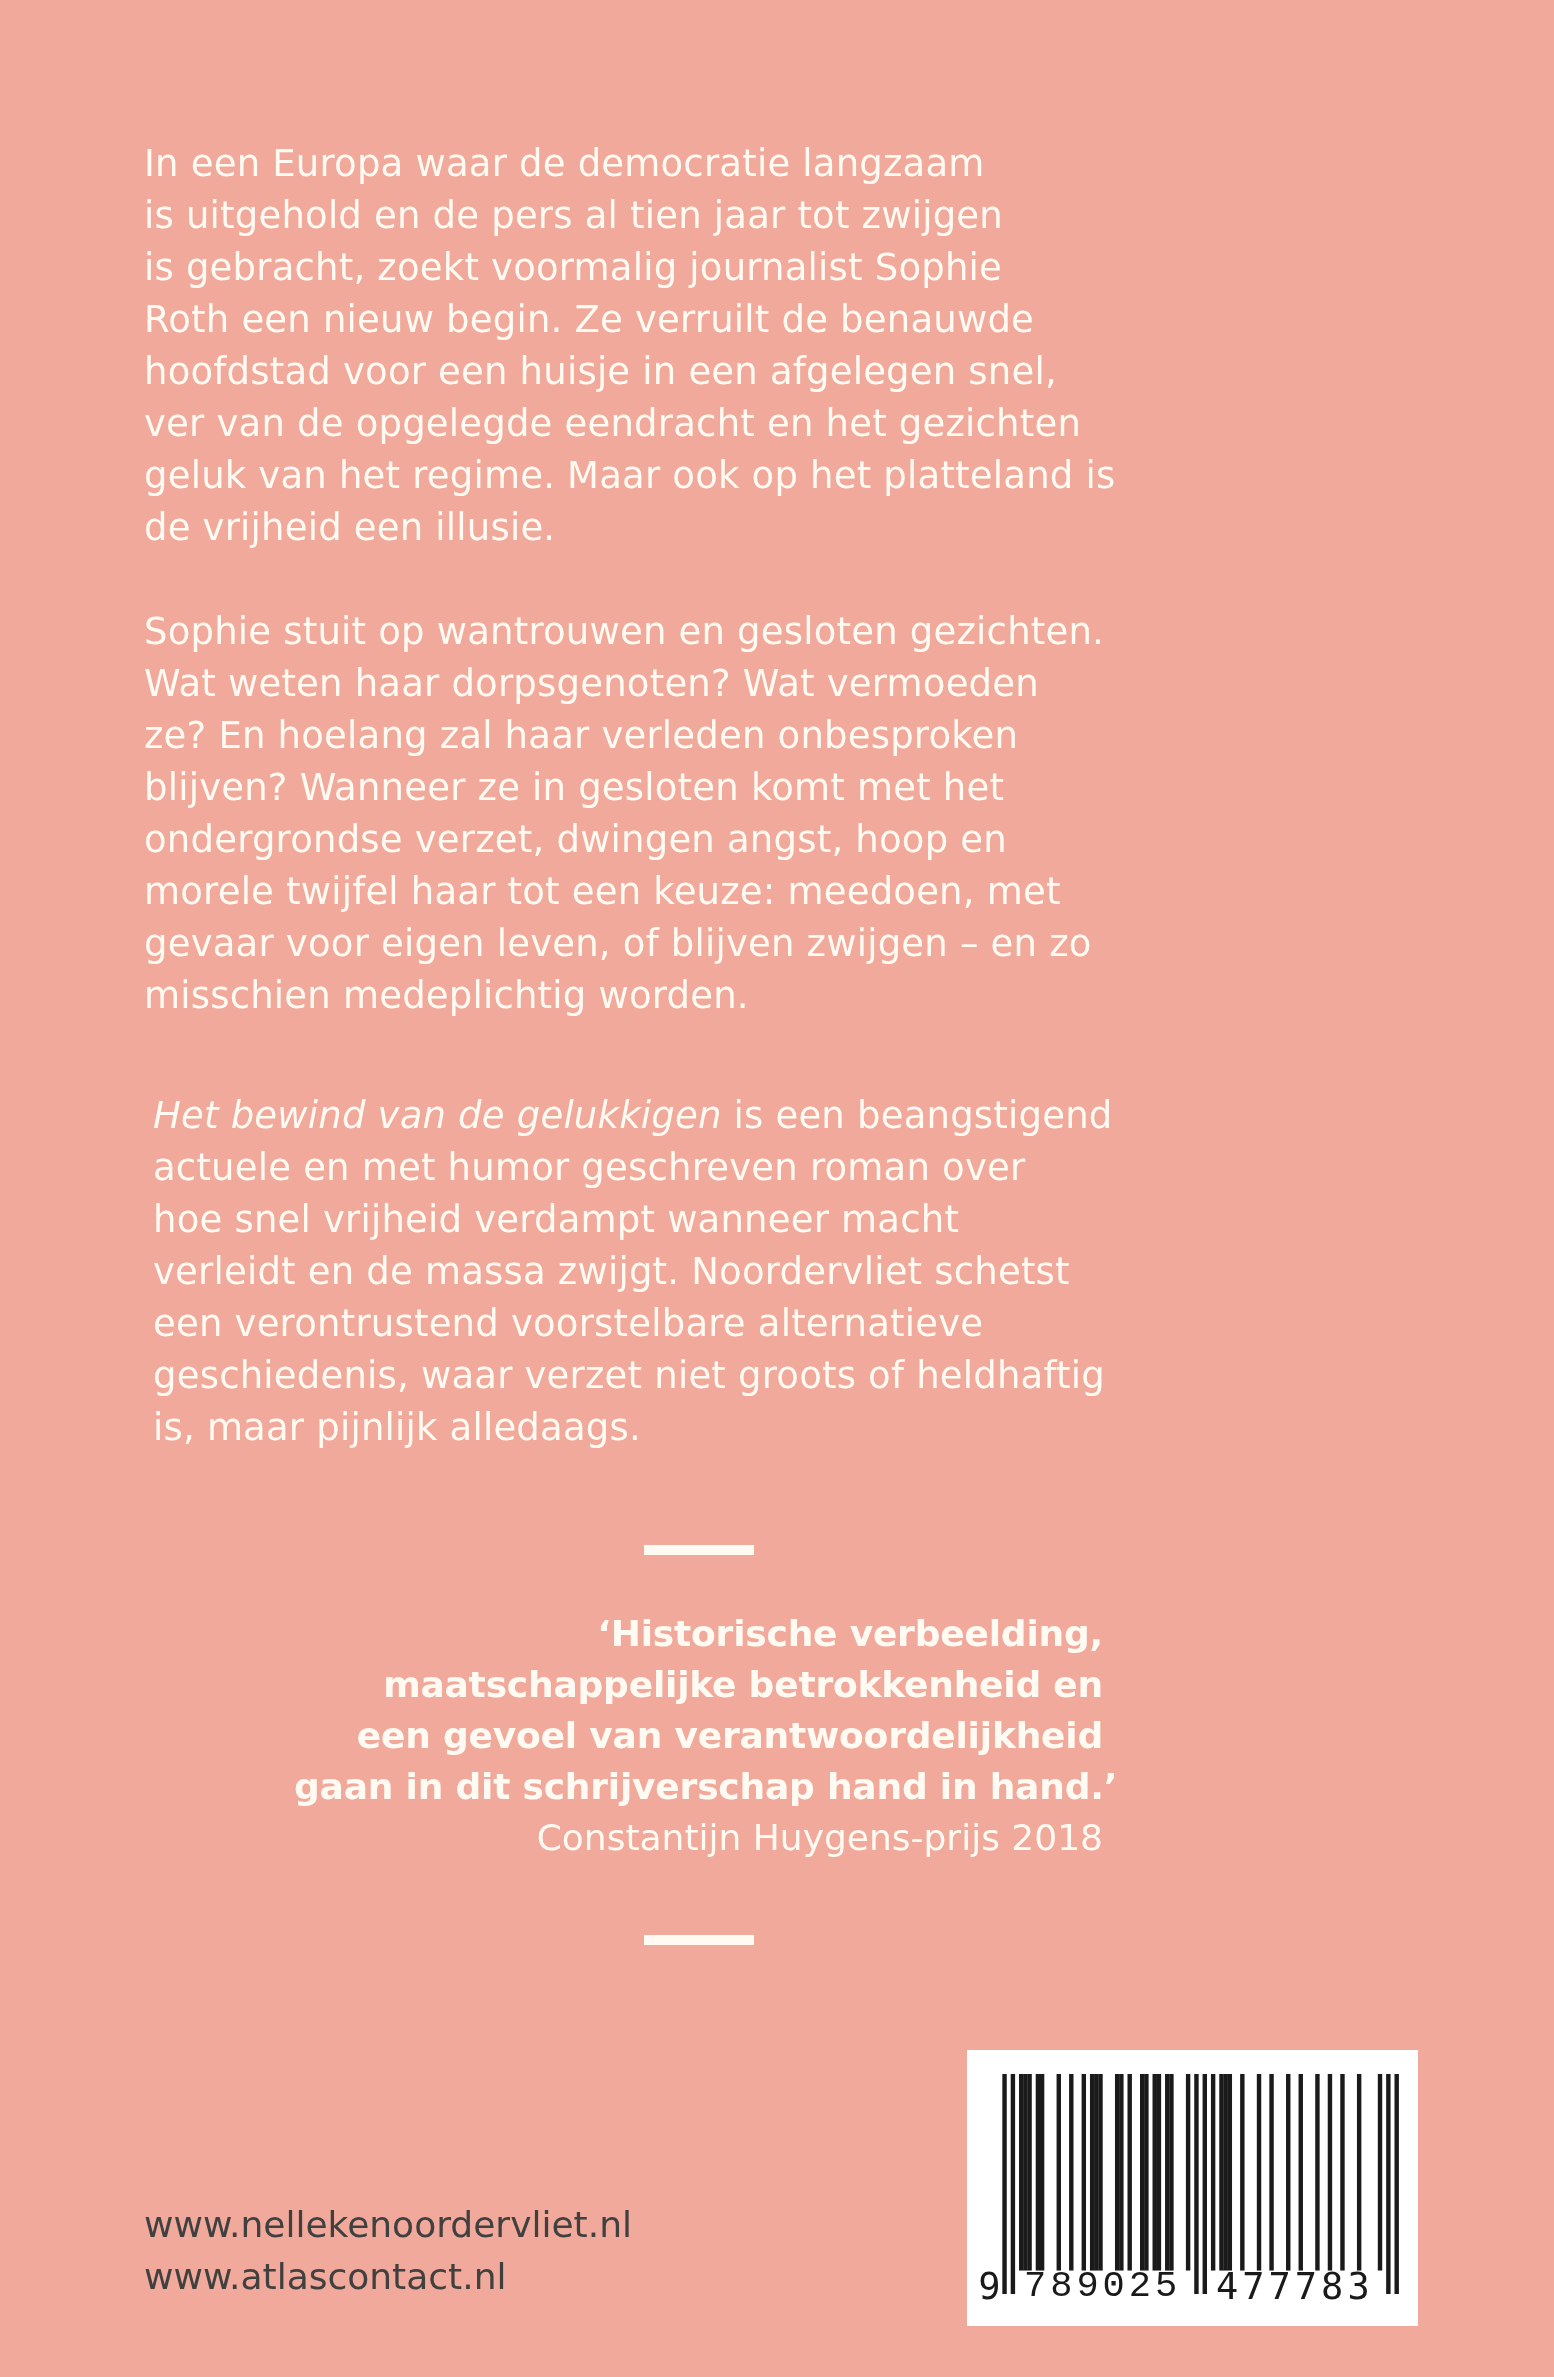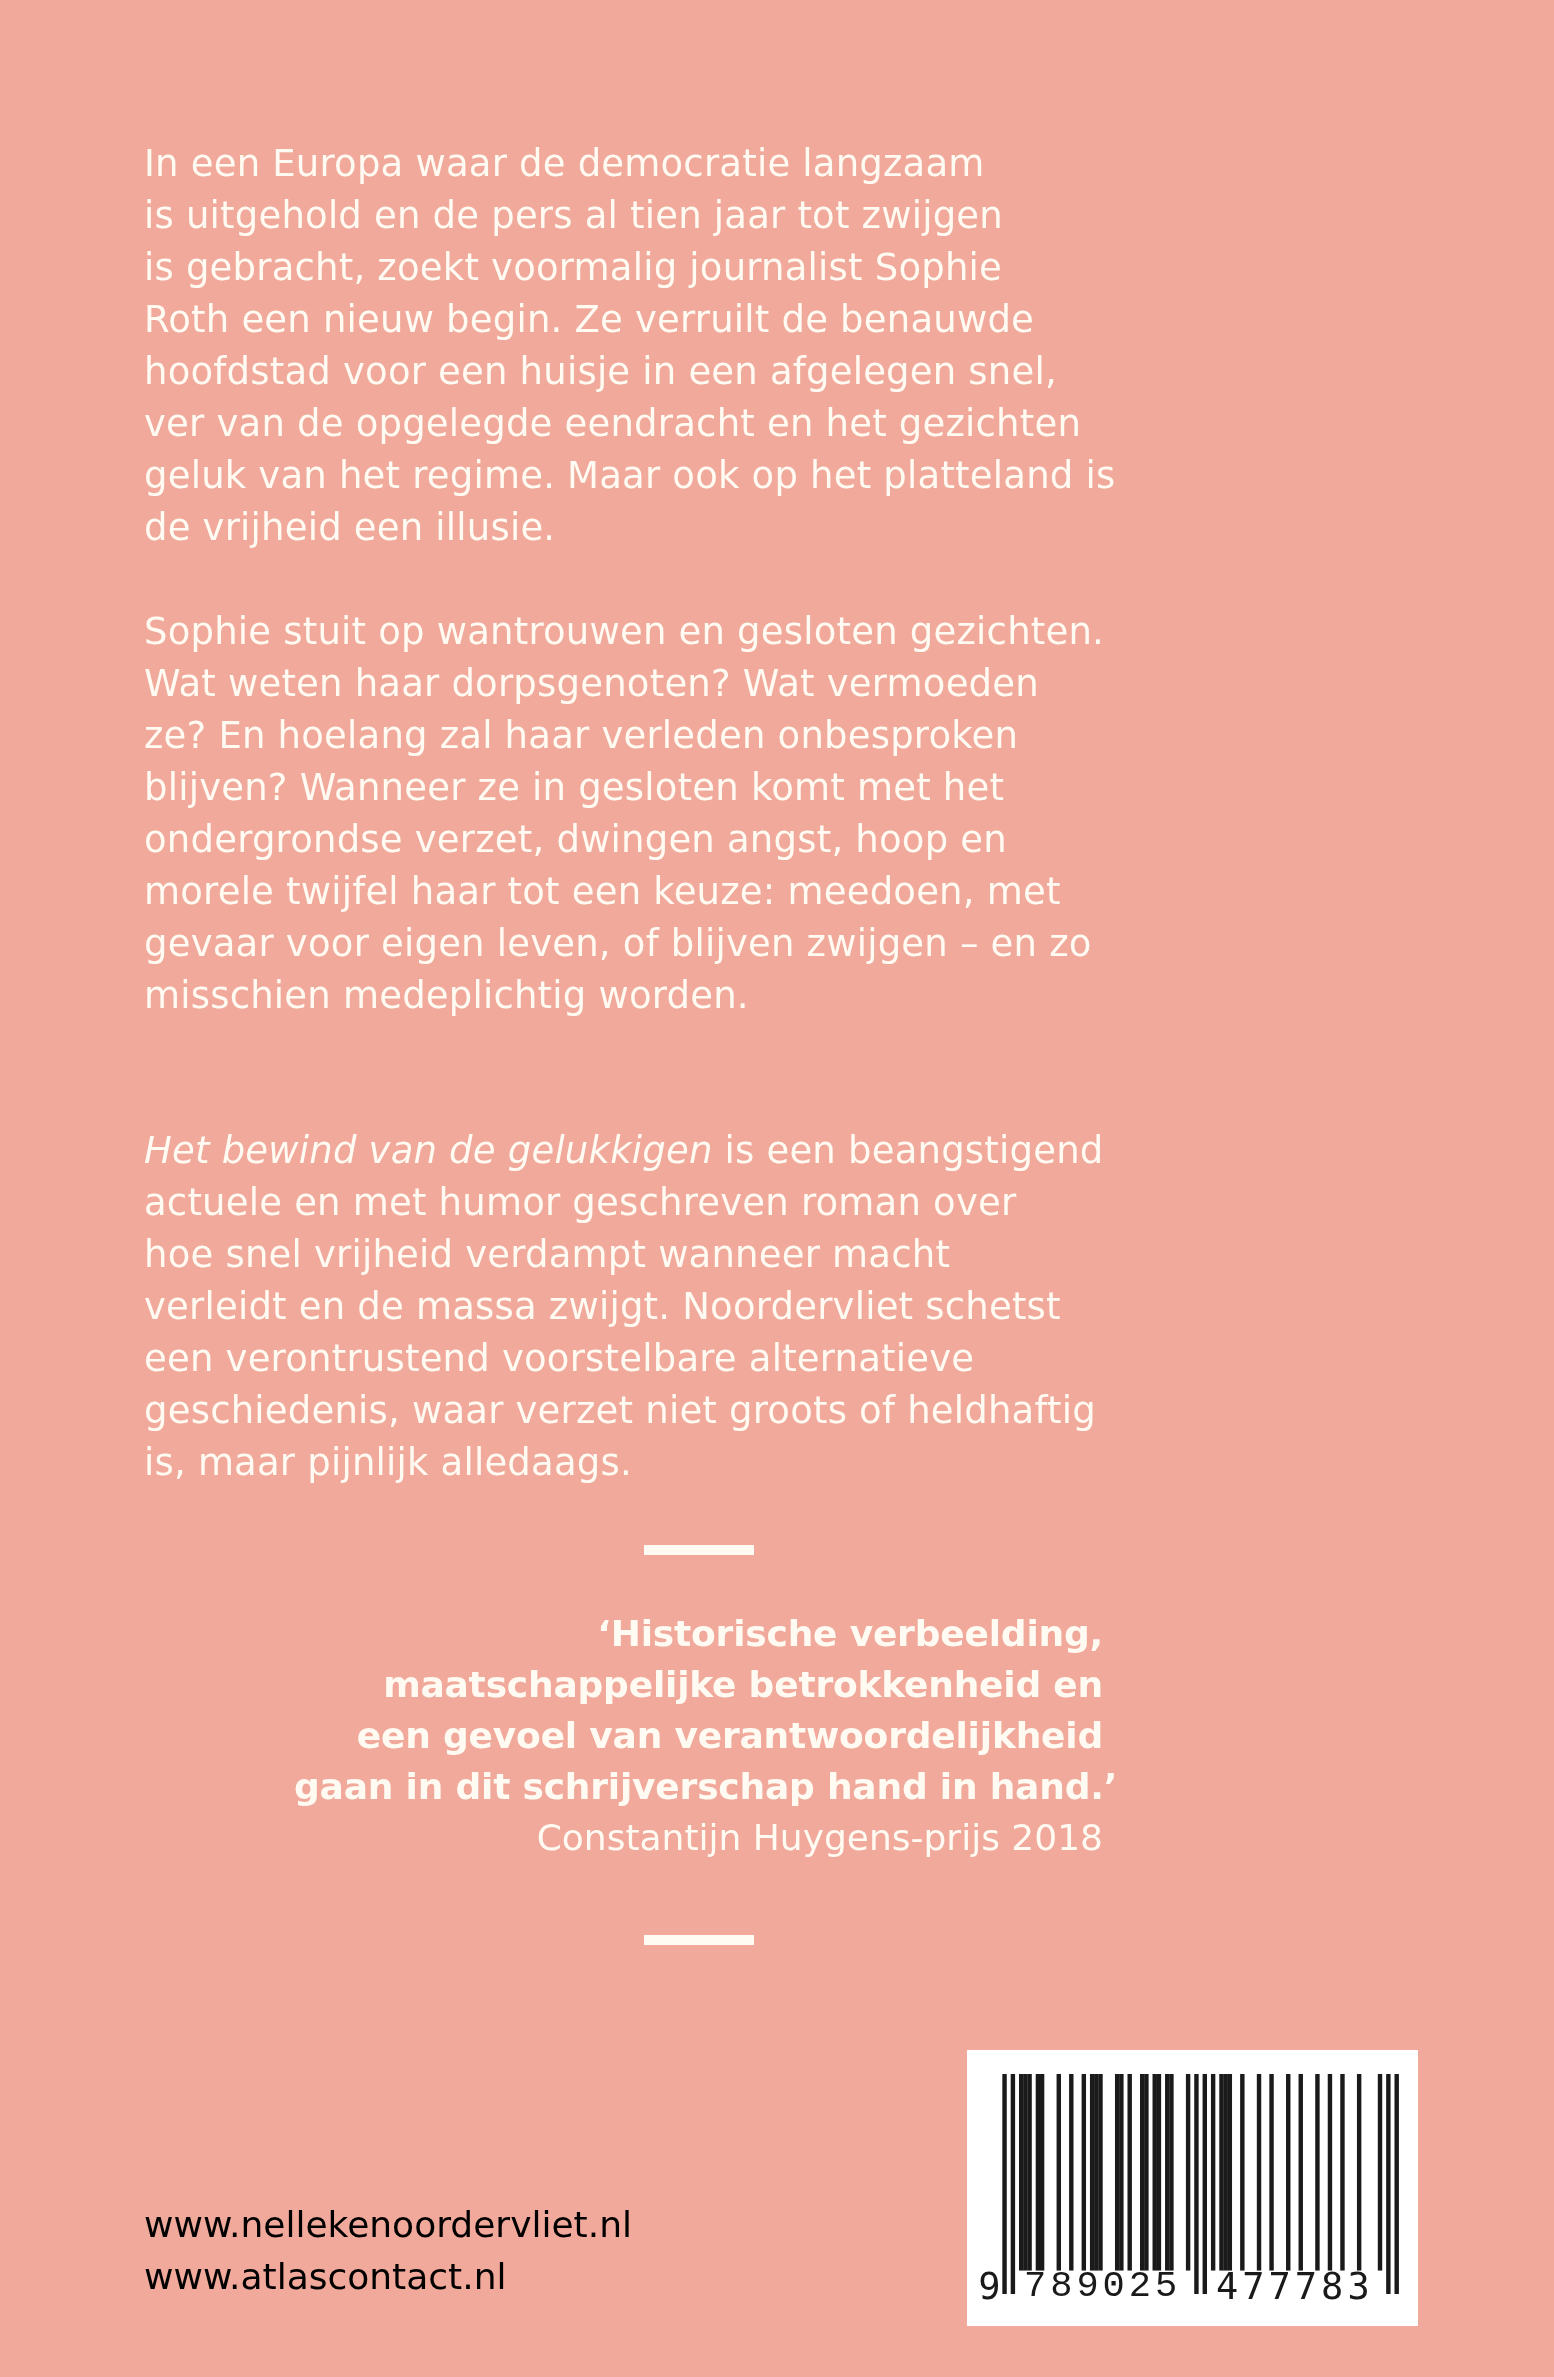--- a/index.html
+++ b/index.html
@@ -76,21 +76,21 @@
       position: absolute;
       left: 144px;
       top: 2199px;
     }
     .url {
       display: block;
       height: 52px;
       line-height: 52px;
       font-size: 36px;
       white-space: nowrap;
-      color: #000000;
+      color: #404040;
       text-decoration: none;
     }
     .barcode-box {
       position: absolute;
       left: 967px;
       top: 2050px;
       width: 451px;
       height: 276px;
       background: #FFFFFF;
     }
@@ -139,21 +139,21 @@
       <span class="line">Sophie stuit op wantrouwen en gesloten gezichten.</span>
       <span class="line">Wat weten haar dorpsgenoten? Wat vermoeden</span>
       <span class="line">ze? En hoelang zal haar verleden onbesproken</span>
       <span class="line">blijven? Wanneer ze in gesloten komt met het</span>
       <span class="line">ondergrondse verzet, dwingen angst, hoop en</span>
       <span class="line">morele twijfel haar tot een keuze: meedoen, met</span>
       <span class="line">gevaar voor eigen leven, of blijven zwijgen – en zo</span>
       <span class="line">misschien medeplichtig worden.</span>
     </div>
 
-    <div class="para" style="top:1125px;">
+    <div class="para" style="top:1090px;margin-left:9px;">
       <span class="line"><span class="it">Het bewind van de gelukkigen</span><span style="white-space:pre;"> is een beangstigend</span></span>
       <span class="line">actuele en met humor geschreven roman over</span>
       <span class="line">hoe snel vrijheid verdampt wanneer macht</span>
       <span class="line">verleidt en de massa zwijgt. Noordervliet schetst</span>
       <span class="line">een verontrustend voorstelbare alternatieve</span>
       <span class="line">geschiedenis, waar verzet niet groots of heldhaftig</span>
       <span class="line">is, maar pijnlijk alledaags.</span>
     </div>
   </div>
 

